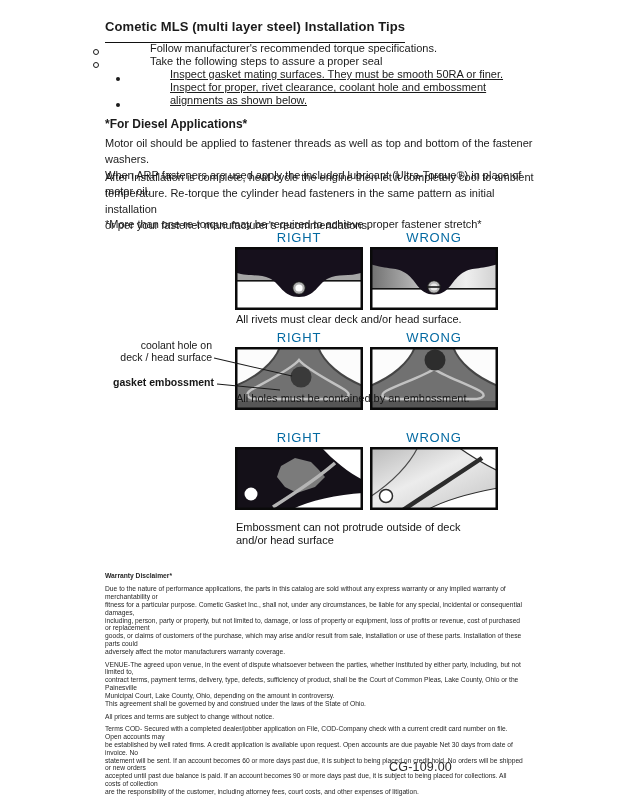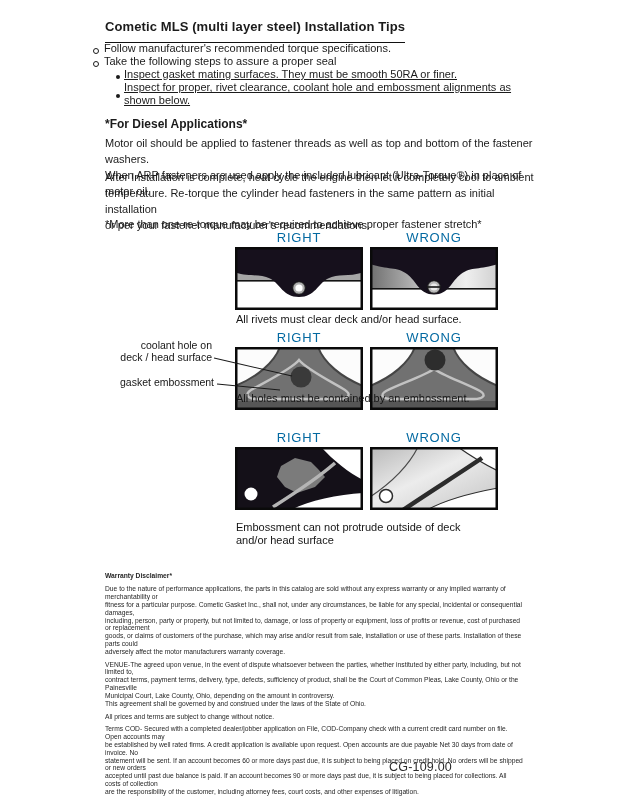--- a/index.html
+++ b/index.html
@@ -12,21 +12,21 @@
   .preline{white-space:pre-line;}
 
   
   .page-title{
     left:105px;top:19px;font-size:13px;font-weight:bold;
     border-bottom:1.5px solid #111;padding-bottom:8px;letter-spacing:.1px;
   }
 
   
   .tips{left:93px;top:42px;width:440px;font-size:11px;line-height:13px;}
-  .tip-row{display:flex;align-items:center;}
+  .tip-row{display:flex;align-items:flex-end;gap:46px;}
   .tip-row.lvl2{padding-left:23px;text-decoration:underline;}
   .b-ring{width:4px;height:4px;border:1px solid #1b1b1b;border-radius:50%;margin:4px 5px 0 0;flex:0 0 auto;}
   .b-dot{width:4px;height:4px;background:#1b1b1b;border-radius:50%;margin:4px 4px 0 0;flex:0 0 auto;}
 
   
   .diesel-heading{left:105px;top:117px;font-size:12px;font-weight:bold;text-align:right;}
   .body-para{left:105px;width:430px;font-size:11px;line-height:16px;}
 
   
   .rw-label{width:128px;text-align:center;font-size:13px;letter-spacing:.8px;color:#0369a1;}
@@ -107,21 +107,21 @@
   <rect x="1.25" y="1.25" width="125.5" height="60.5" fill="none" stroke="#0a0a0a" stroke-width="2.5"></rect>
 </svg>
 
 <div class="abs caption" style="left:236px;top:313px;width:280px;">All rivets must clear deck and/or head surface.</div>
 
 <div class="abs rw-label" style="left:235px;top:330px;">RIGHT</div>
 <div class="abs rw-label" style="left:370px;top:330px;">WRONG</div>
 
 <div class="abs callout preline" style="left:90px;top:340px;width:122px;">coolant hole on
 deck / head surface</div>
-<div class="abs callout" style="left:90px;top:377px;width:124px;">gasket embossment</div>
+<div class="abs callout" style="left:90px;top:377px;width:124px;font-weight:bold;">gasket embossment</div>
 
 <svg class="abs panel" style="left:235px;top:347px;" width="128" height="63" viewBox="0 0 128 63">
   <rect width="128" height="63" fill="#717171"></rect>
   <rect x="0" y="54" width="128" height="9" fill="#565656"></rect>
   <path d="M0,0 H45 C39,16 22,30 0,39 Z" fill="#fcfcfc"></path>
   <path d="M83,0 H128 V39 C106,30 89,16 83,0 Z" fill="#fcfcfc"></path>
   <path d="M45,0 C39,16 22,30 0,39" stroke="#454545" stroke-width="2" fill="none"></path>
   <path d="M83,0 C89,16 106,30 128,39" stroke="#454545" stroke-width="2" fill="none"></path>
   <path d="M64,13 C71,22 97,35 110,43 C117,47.5 113,52 104,52 L22,52 C13,52 9,47.5 16,43 C30,35 57,22 64,13 Z" stroke="#c2c2c2" stroke-width="2.4" fill="none"></path>
   <circle cx="66" cy="30" r="10.5" fill="#3a3a3a"></circle>

